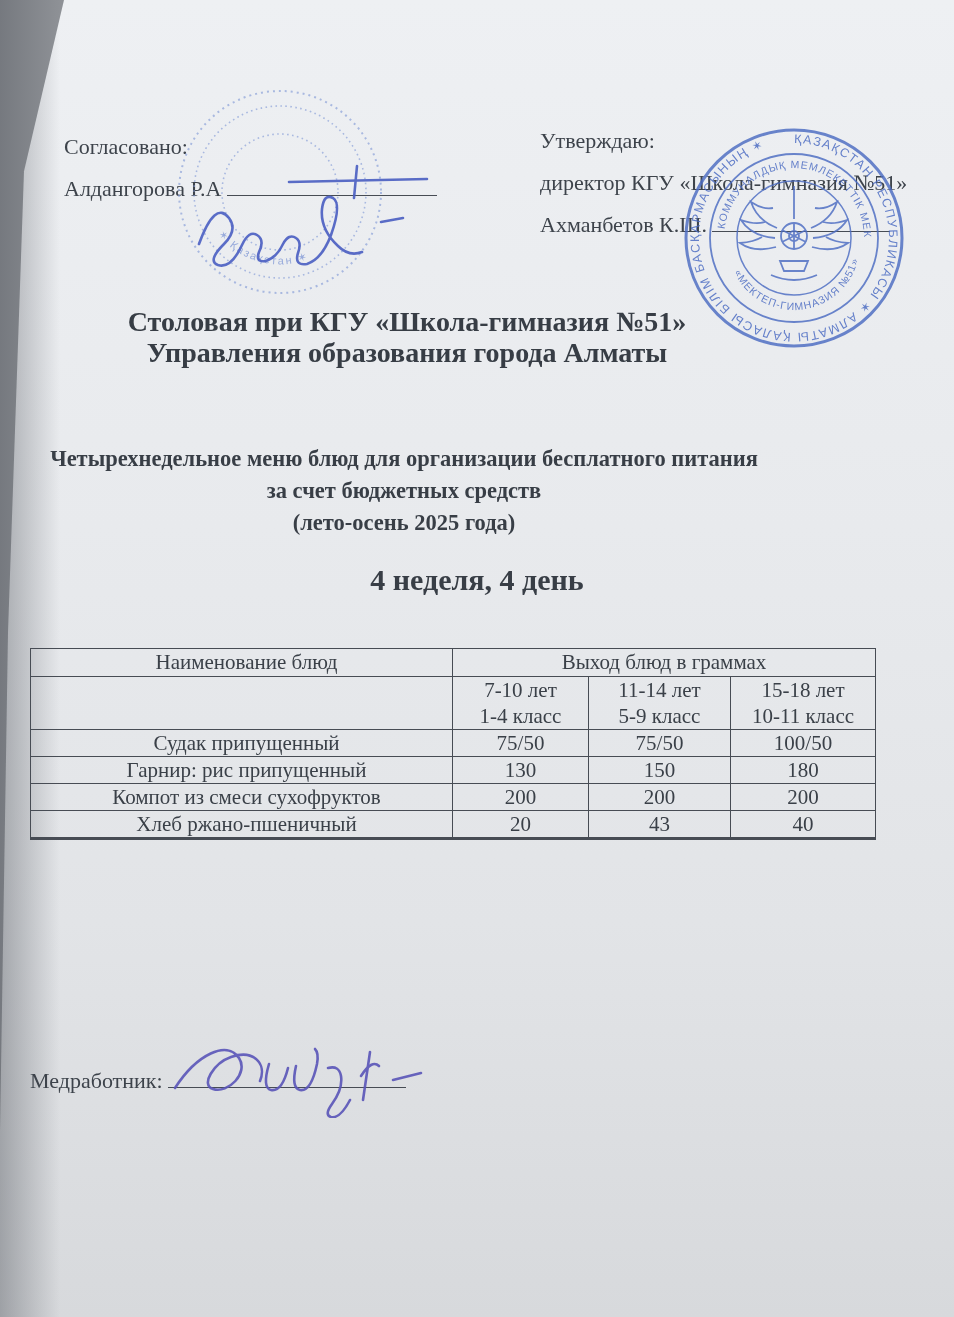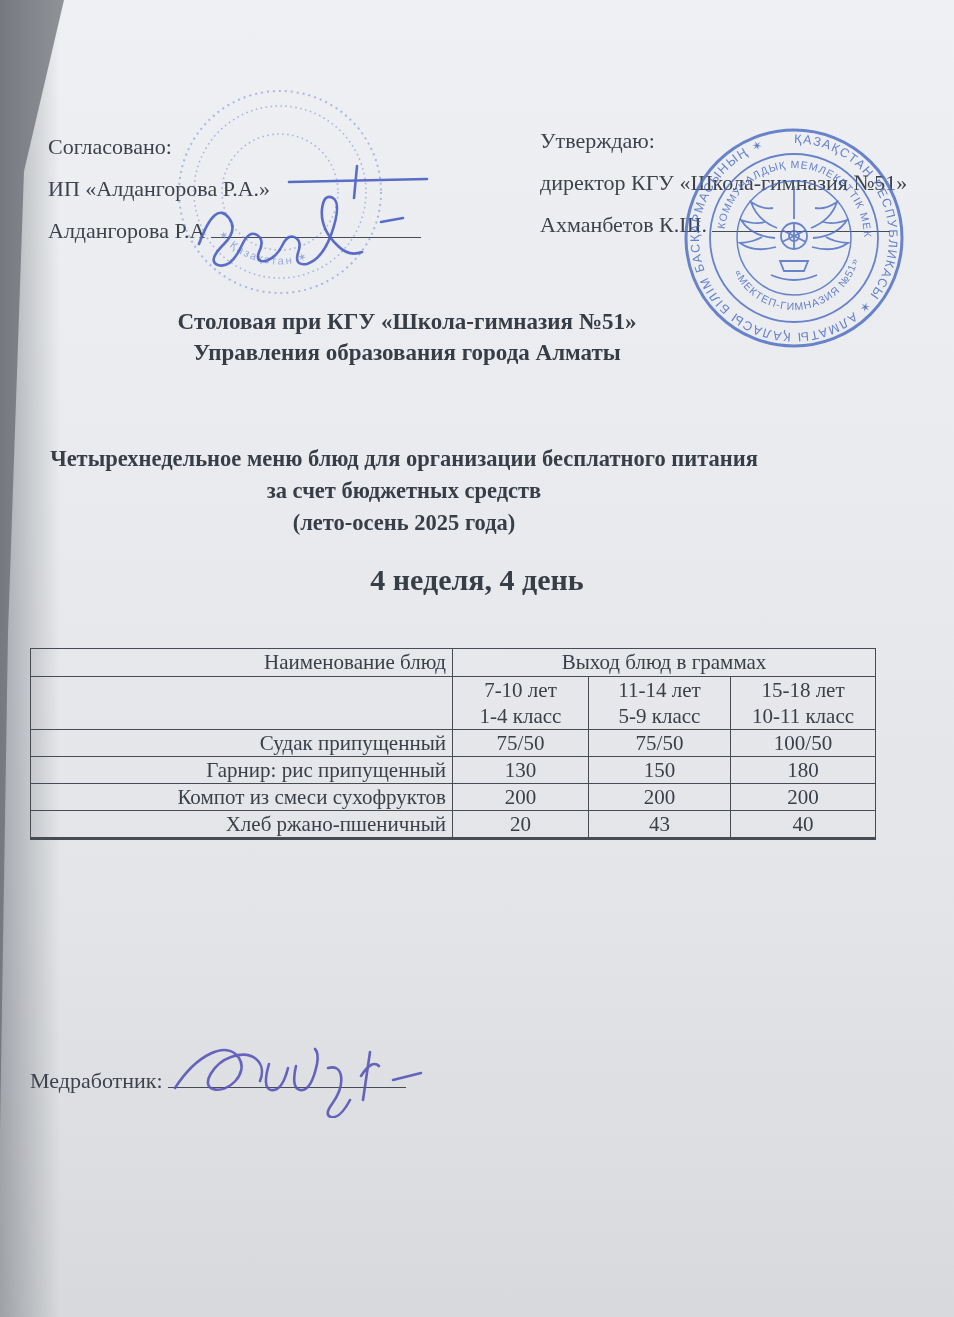--- a/index.html
+++ b/index.html
@@ -17,52 +17,51 @@
   }
   .edge-shade{
     position:absolute;left:0;top:0;bottom:0;width:80px;
     background:linear-gradient(to right, rgba(88,92,99,.45), rgba(88,92,99,0) 75%);
     pointer-events:none;
   }
   .txt{color:#3d434b;}
   .abs{position:absolute;}
   .approval{font-size:22px;line-height:42px;white-space:nowrap;}
   .uline{display:inline-block;border-bottom:1.6px solid #474c54;height:18px;vertical-align:baseline;}
-  .org-title{left:0;width:814px;top:306px;text-align:center;font-weight:bold;font-size:23px;line-height:31px;color:#373d45;}
+  .org-title{left:0;width:814px;top:306px;text-align:center;font-weight:bold;font-size:28px;line-height:31px;color:#373d45;}
   .menu-title{left:0;width:808px;top:443px;text-align:center;font-weight:bold;font-size:22.5px;line-height:32px;color:#383e46;}
   .week{left:0;width:954px;top:563px;text-align:center;font-weight:bold;font-size:30px;color:#383e46;}
   table.menu{
     position:absolute;left:30px;top:648px;
     border-collapse:collapse;table-layout:fixed;width:845px;
     font-size:21px;color:#3a4048;
   }
   table.menu td,table.menu th{
     border:1.6px solid #474c54;
     padding:0 6px;font-weight:normal;text-align:center;
     overflow:hidden;white-space:nowrap;
   }
-  table.menu .dish{text-align:right;padding-left:16px;}
+  table.menu .dish{text-align:center;padding-left:16px;}
   table.menu tr.hdr1 td{height:27px;}
   table.menu tr.hdr2 td{height:52px;line-height:26px;}
   table.menu tr.data td{height:26px;}
   table.menu{border-bottom:3px solid #474c54;}
   .footer-line{left:30px;top:1068px;font-size:22px;}
   .stamp{opacity:.92;}
   svg text{font-family:"Liberation Sans","DejaVu Sans",sans-serif;}
 </style>
 </head>
 <body>
 
 <div class="photo">
   <div class="paper"></div>
   <div class="edge-shade"></div>
 
-  <div class="abs approval txt" style="left:48px;top:126px;">
+  <div class="abs approval txt" style="left:64px;top:126px;">
     <div>Согласовано:</div>
-    <div>ИП «Алдангорова Р.А.»</div>
     <div><span>Алдангорова Р.А</span>&nbsp;<span class="uline" style="width:210px;"></span></div>
   </div>
 
   <div class="abs approval txt" style="left:540px;top:120px;">
     <div>Утверждаю:</div>
     <div>директор КГУ «Школа-гимназия №51»</div>
     <div><span>Ахманбетов К.Ш.</span>&nbsp;<span class="uline" style="width:178px;"></span></div>
   </div>
 
   <svg class="abs stamp" style="left:173px;top:85px;" width="214" height="214" viewBox="0 0 214 214">

